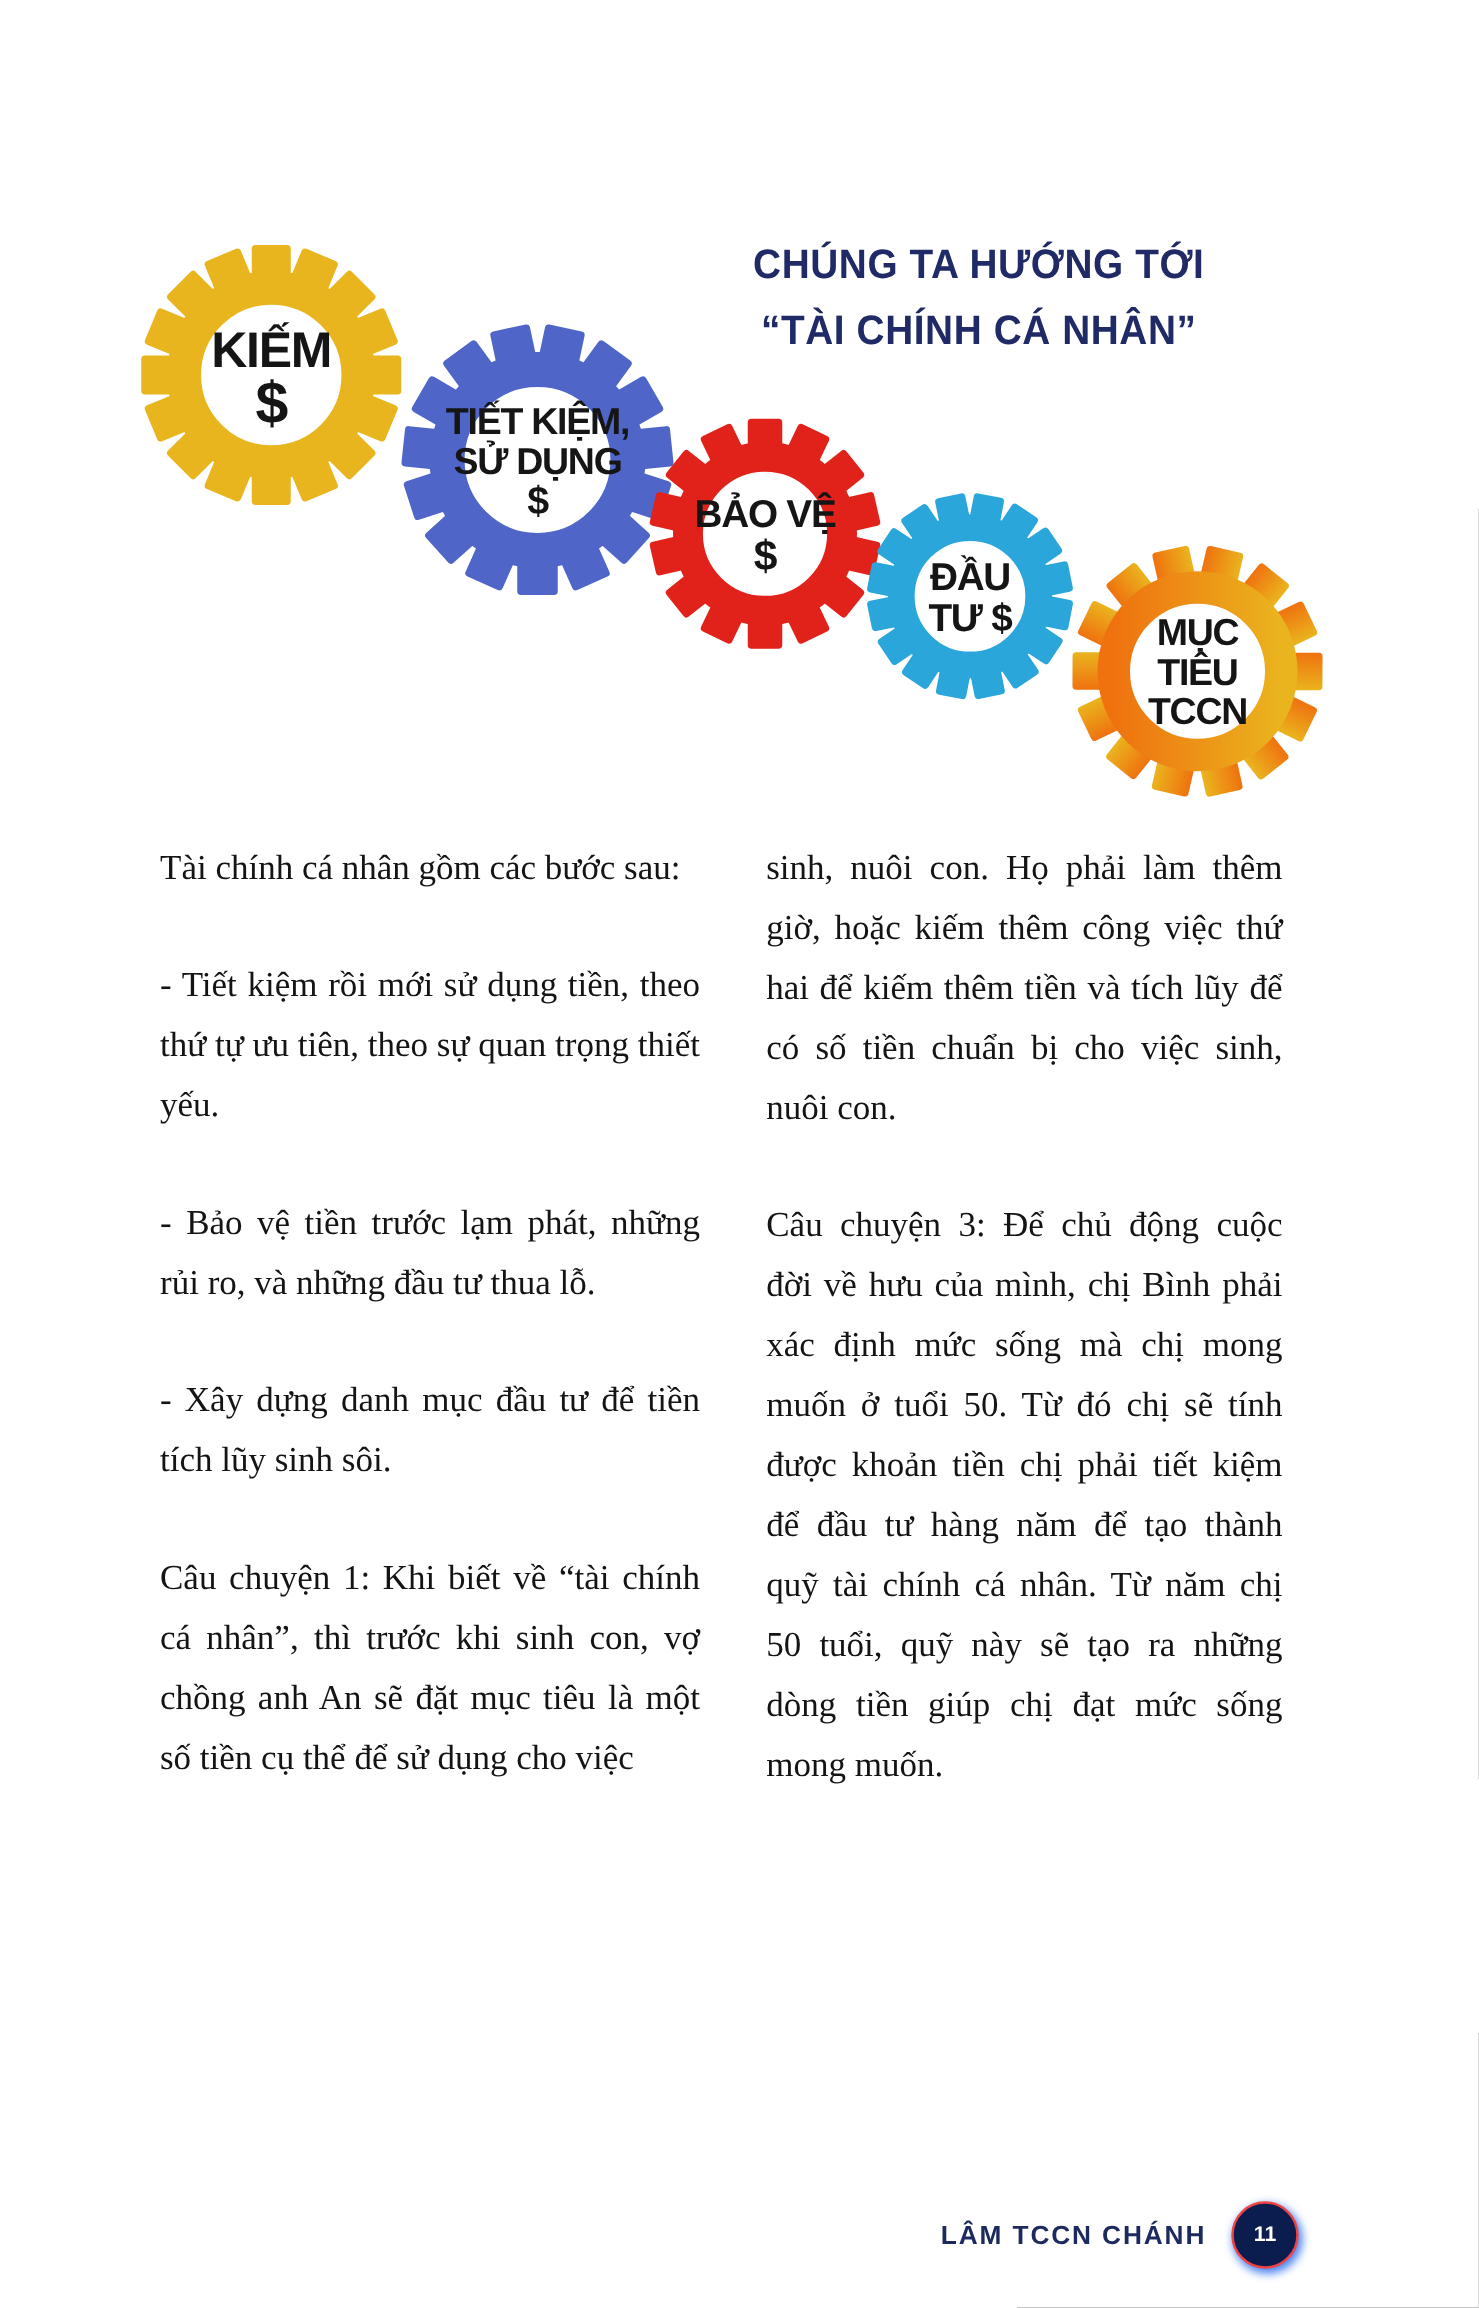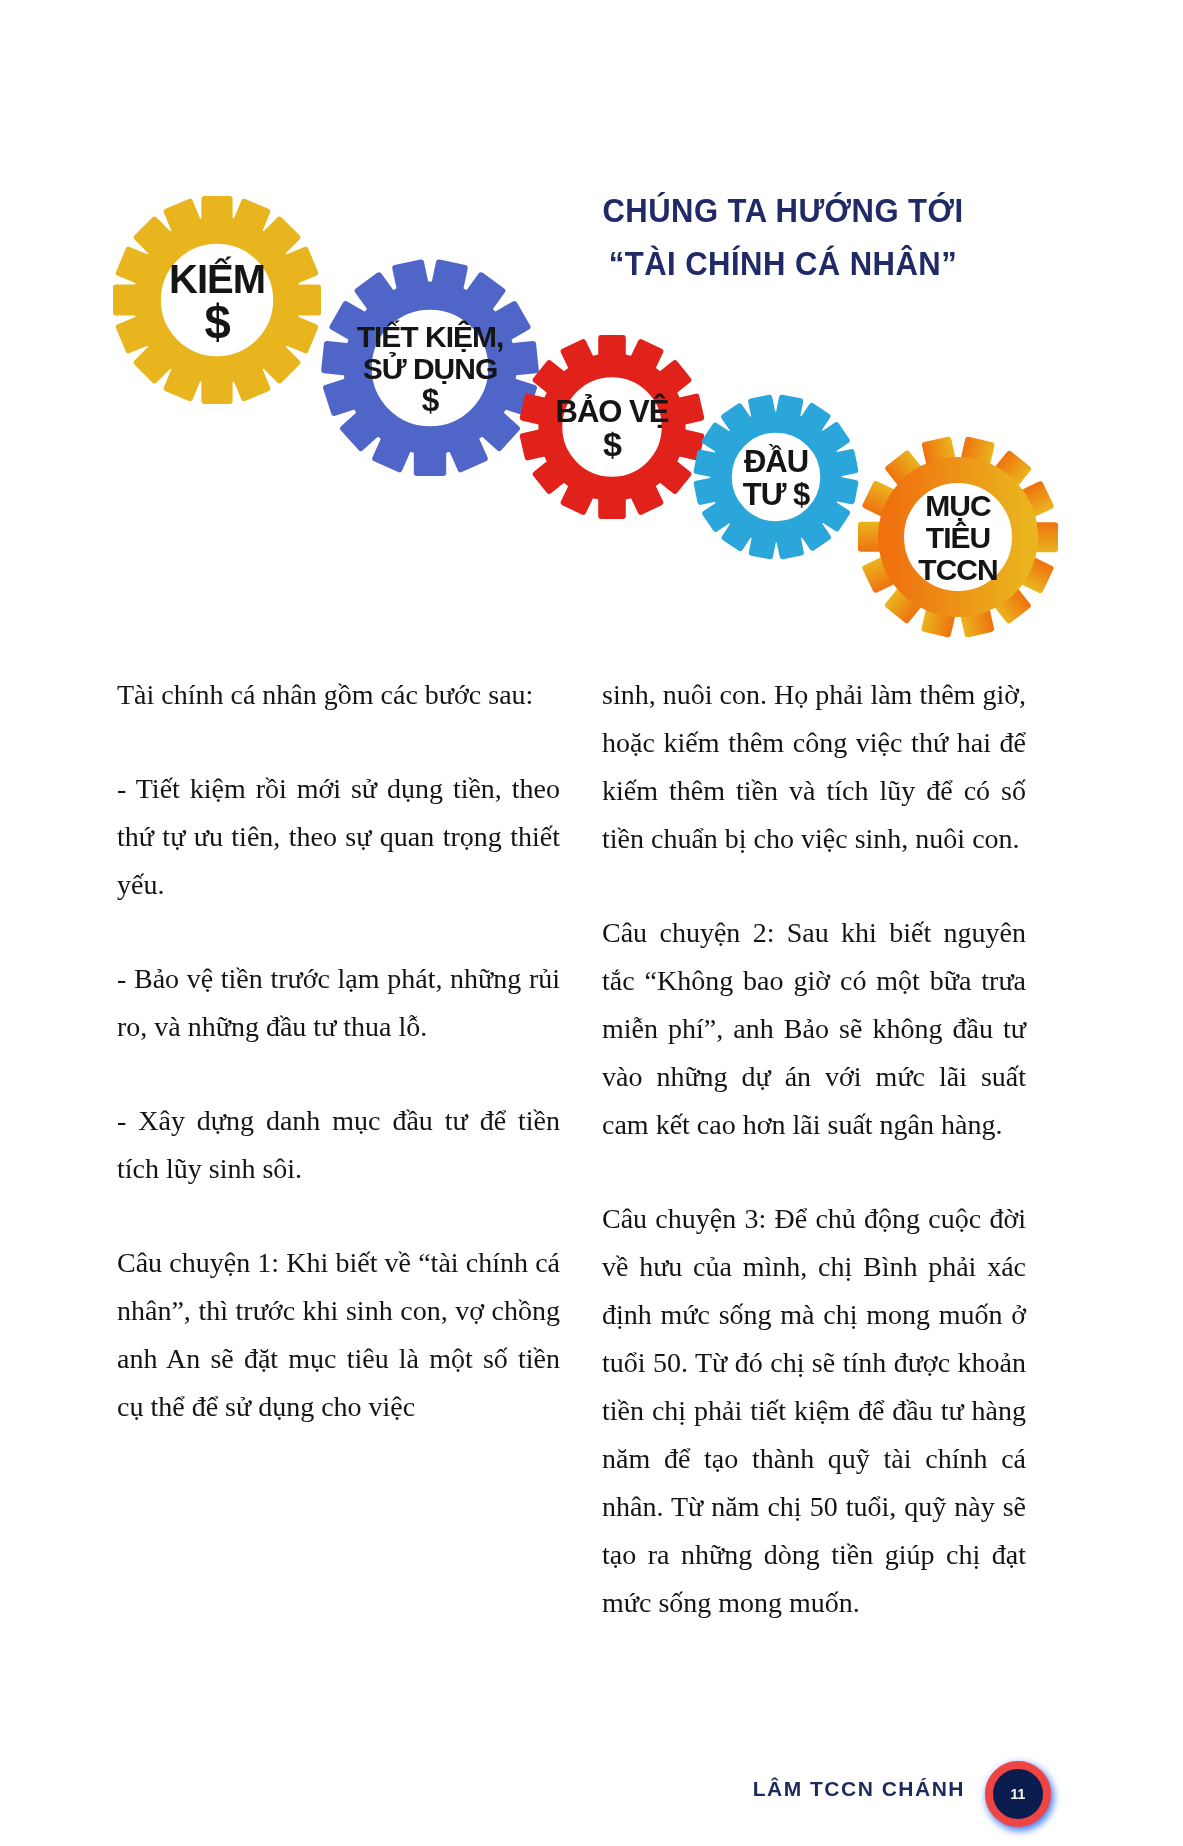--- a/index.html
+++ b/index.html
@@ -13,34 +13,34 @@
     font-family:"Liberation Sans","DejaVu Sans",sans-serif;font-weight:bold;
     font-size:33px;line-height:53px;color:#1f2a66;letter-spacing:0.5px;
     transform:scaleX(.94);transform-origin:center top;white-space:nowrap;
   }
   .col{
     position:absolute;top:671px;font-size:28px;line-height:48px;color:#141414;
     text-align:justify;
   }
   .col-left{left:117px;width:443px;}
   .col-right{left:602px;width:424px;}
-  .para{margin:0 0 46px 0;}
+  .para{margin:0 0 46px 11px;}
   .para.italic{}
   .footer-name{
     position:absolute;left:640px;top:1777px;width:325px;text-align:right;
     font-family:"Liberation Sans","DejaVu Sans",sans-serif;font-weight:bold;
     font-size:21px;letter-spacing:1.5px;color:#1c2a5e;white-space:nowrap;
   }
   .page-badge{
     position:absolute;left:985px;top:1761px;width:50px;height:50px;border-radius:50%;
-    background:#0b1d4e;border:8px solid #ef4444;
+    background:#0b1d4e;border:2px solid #ef4444;
     box-shadow:2px 3px 7px 1px rgba(45,110,235,.85);
     display:flex;align-items:center;justify-content:center;
     color:#ffffff;font-family:"Liberation Sans","DejaVu Sans",sans-serif;
-    font-size:14px;font-weight:bold;
+    font-size:17px;font-weight:bold;
   }
   .gear-label{
     font-family:"Liberation Sans","DejaVu Sans",sans-serif;font-weight:bold;
     letter-spacing:-1px;
   }
 </style>
 </head>
 <body>
 
 <div class="page">
@@ -165,21 +165,20 @@
 
   <div class="col col-left">
       <p class="para">Tài chính cá nhân gồm các bước sau:</p>
       <p class="para">- Tiết kiệm rồi mới sử dụng tiền, theo thứ tự ưu tiên, theo sự quan trọng thiết yếu.</p>
       <p class="para">- Bảo vệ tiền trước lạm phát, những rủi ro, và những đầu tư thua lỗ.</p>
       <p class="para">- Xây dựng danh mục đầu tư để tiền tích lũy sinh sôi.</p>
       <p class="para italic">Câu chuyện 1: Khi biết về “tài chính cá nhân”, thì trước khi sinh con, vợ chồng anh An sẽ đặt mục tiêu là một số tiền cụ thể để sử dụng cho việc</p>
     </div>
   <div class="col col-right">
       <p class="para italic">sinh, nuôi con. Họ phải làm thêm giờ, hoặc kiếm thêm công việc thứ hai để kiếm thêm tiền và tích lũy để có số tiền chuẩn bị cho việc sinh, nuôi con.</p>
-      <p class="para italic">Câu chuyện 2: Sau khi biết nguyên tắc “Không bao giờ có một bữa trưa miễn phí”, anh Bảo sẽ không đầu tư vào những dự án với mức lãi suất cam kết cao hơn lãi suất ngân hàng.</p>
       <p class="para italic">Câu chuyện 3: Để chủ động cuộc đời về hưu của mình, chị Bình phải xác định mức sống mà chị mong muốn ở tuổi 50. Từ đó chị sẽ tính được khoản tiền chị phải tiết kiệm để đầu tư hàng năm để tạo thành quỹ tài chính cá nhân. Từ năm chị 50 tuổi, quỹ này sẽ tạo ra những dòng tiền giúp chị đạt mức sống mong muốn.</p>
     </div>
 
   <div class="footer-name">LÂM TCCN CHÁNH</div>
   <div class="page-badge">
     <span>11</span>
   </div>
 
 </div>
 

